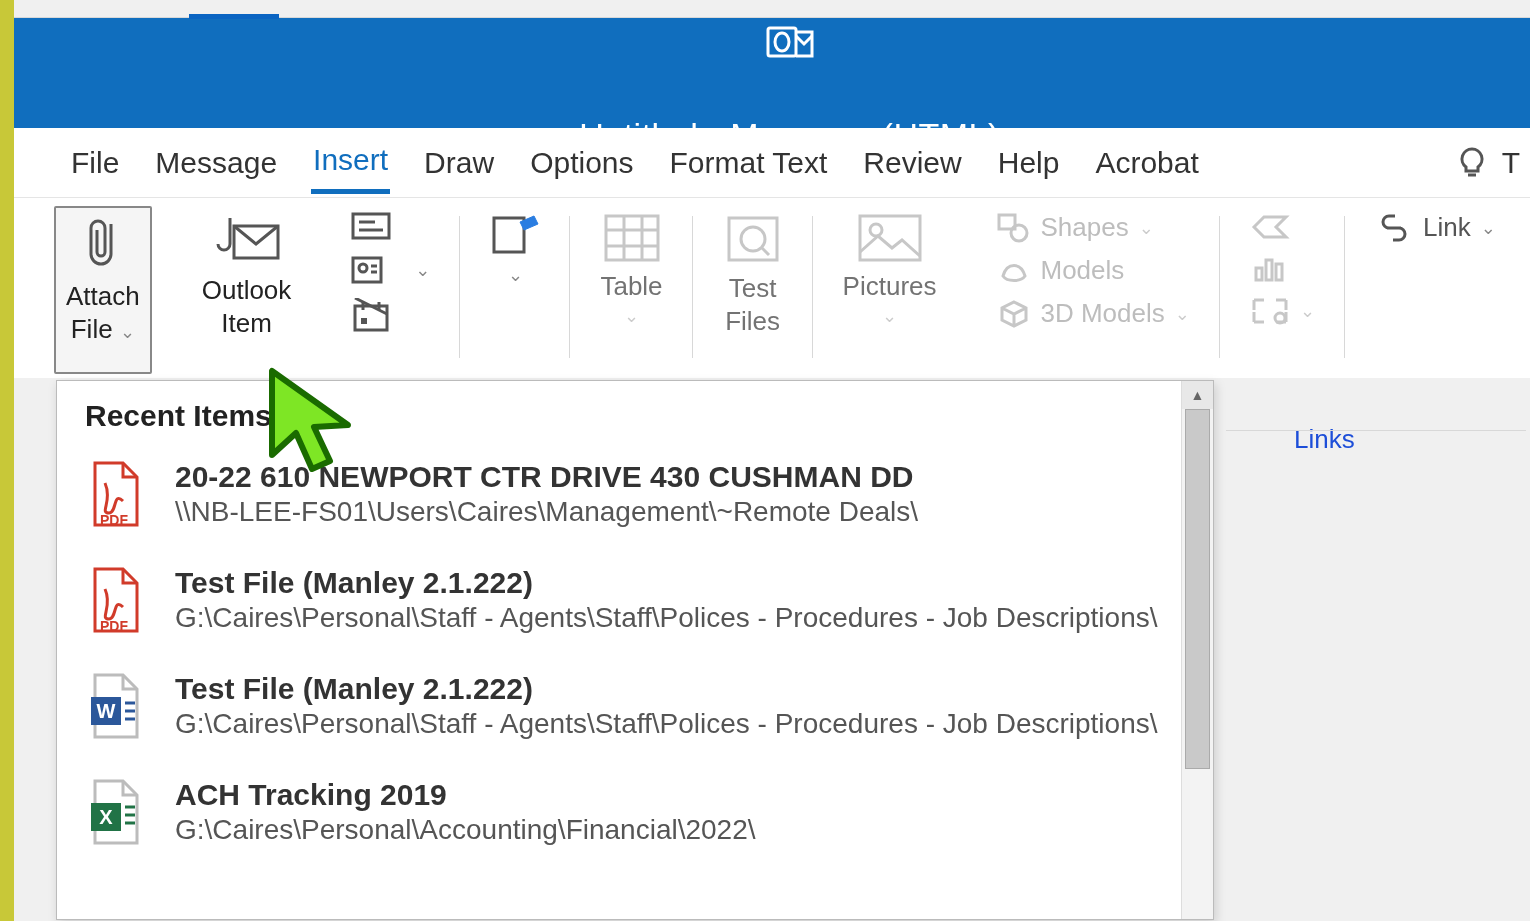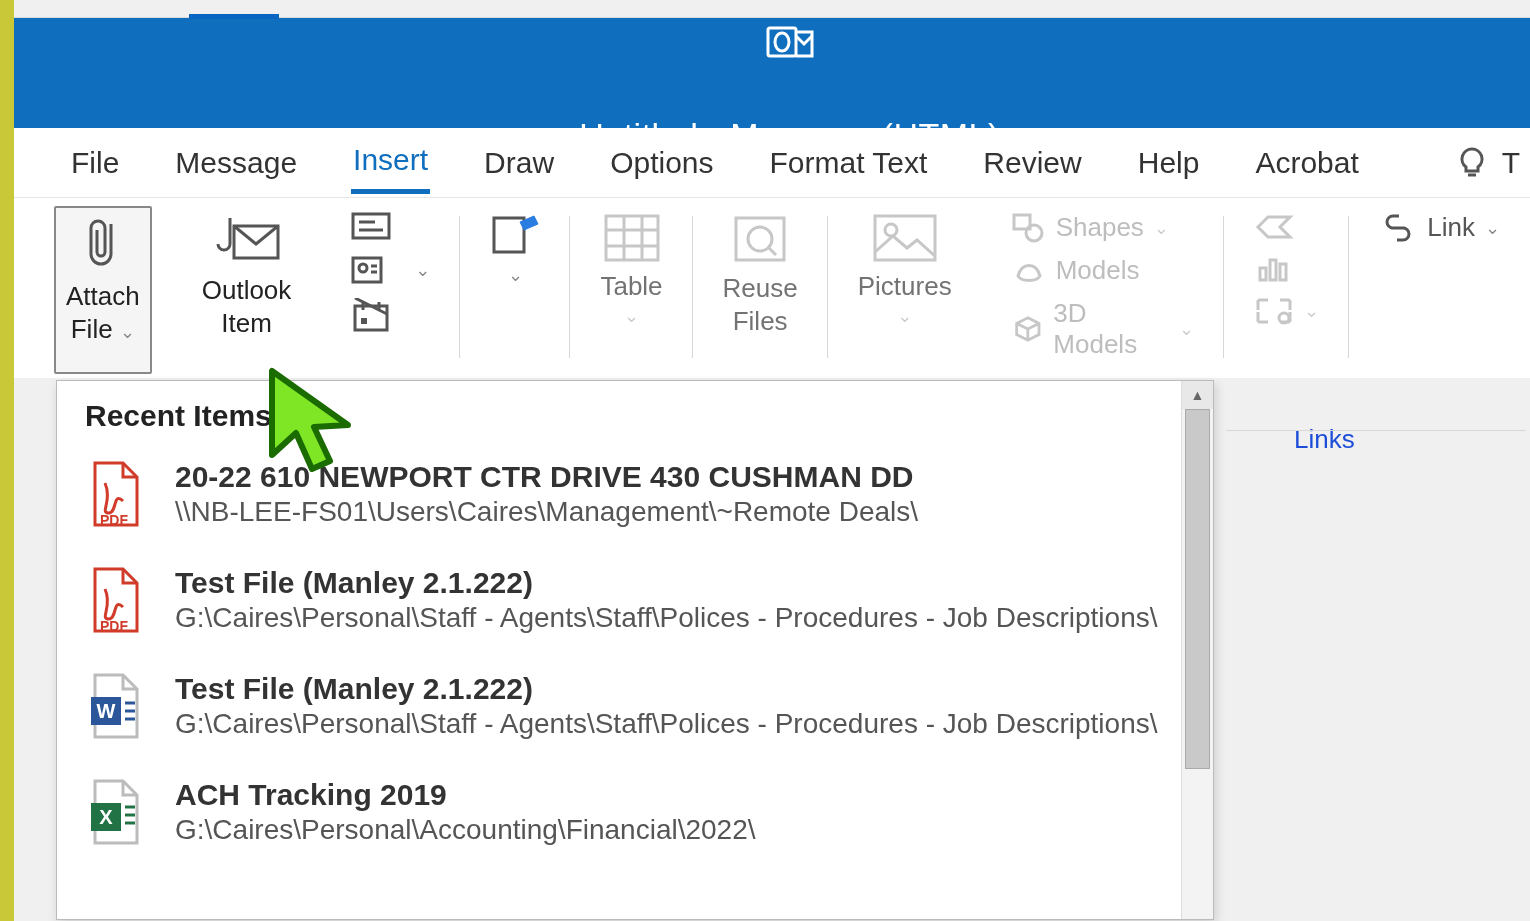--- a/index.html
+++ b/index.html
@@ -44,21 +44,21 @@
     }
     .app-icon svg { width: 100%; height: 100%; }
     .title { font-size: 34px; font-weight: 400; letter-spacing: 0.5px; }
 
     .tabs {
       height: 70px;
       background: #fff;
       display: flex;
       align-items: center;
       padding-left: 55px;
-      gap: 52px;
+      gap: 32px;
       border-bottom: 1px solid #e5e5e5;
       font-size: 30px;
       color: #333;
     }
     .tab { cursor: pointer; padding: 12px 2px; }
     .tab.active {
       color: #106ebe;
       border-bottom: 5px solid #106ebe;
       font-weight: 400;
     }
@@ -328,21 +328,21 @@
     </div>
   </div>
 
   <div class="rgroup sep">
     <div class="btnstack">
       <svg width="60" height="54" viewBox="0 0 60 54">
         <rect class="ico-dim" x="6" y="6" width="48" height="42"></rect>
         <circle class="ico-dim" cx="30" cy="27" r="12"></circle>
         <line class="ico-dim" x1="38" y1="35" x2="46" y2="43"></line>
       </svg>
-      <div class="btnlabel dim" style="white-space:pre-line">Reuse
+      <div class="btnlabel dim" style="white-space:pre-line">Test
 Files</div>
     </div>
   </div>
 
   <div class="rgroup">
     <div class="btnstack">
       <svg width="68" height="52" viewBox="0 0 68 52">
         <rect class="ico-dim" x="4" y="4" width="60" height="44"></rect>
         <circle class="ico-dim" cx="20" cy="18" r="6"></circle>
         <path class="ico-dim" d="M4 40l18-16 14 12 10-8 18 16"></path>

